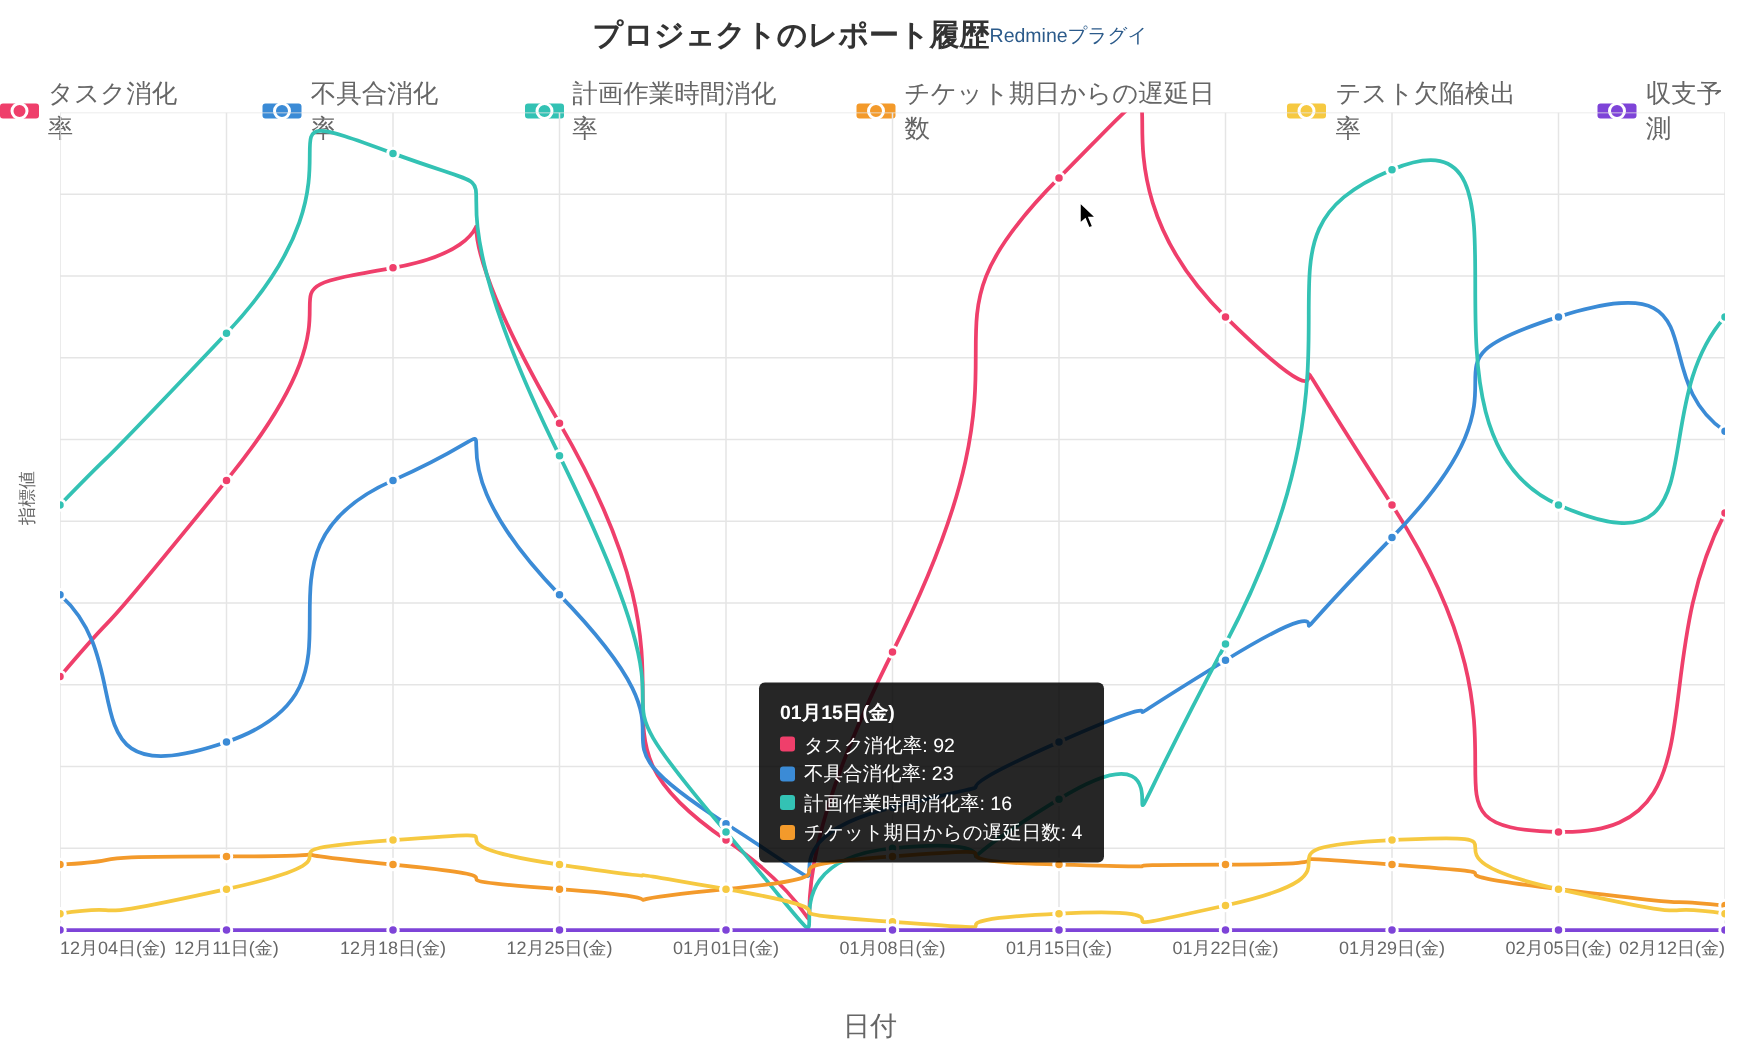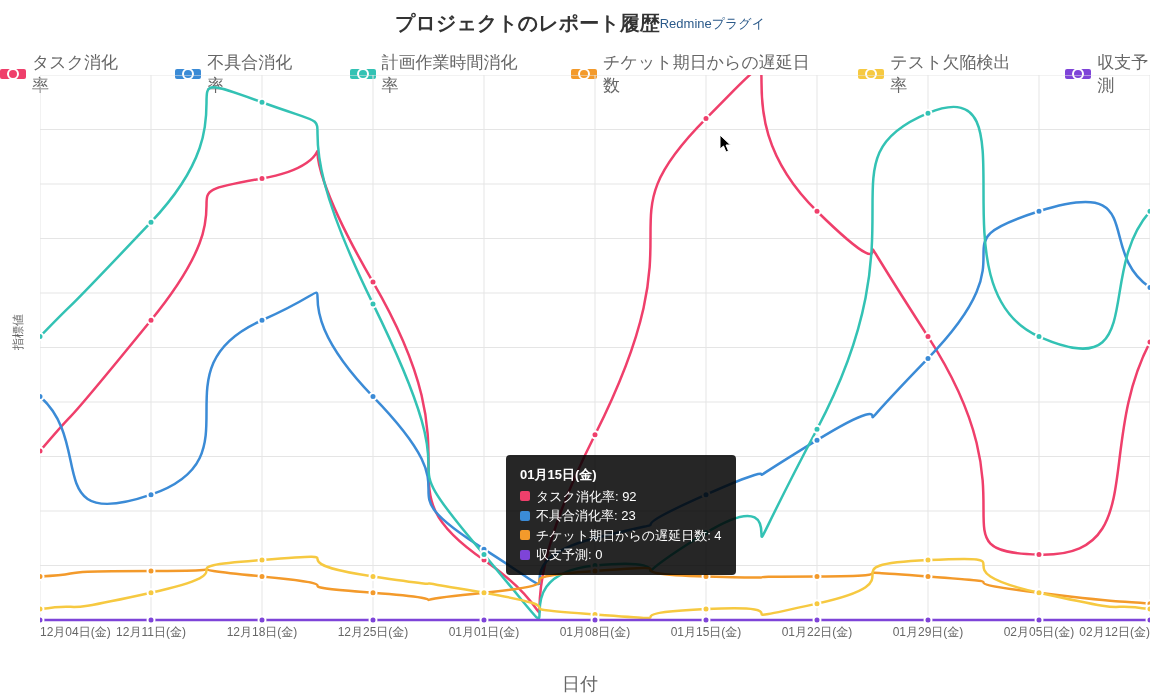--- a/index.html
+++ b/index.html
@@ -201,26 +201,26 @@
   <div id="tt-body">
         <div class="tt-row">
           <span class="tt-sw" style="background: rgb(239, 63, 107);"></span>
           <span>タスク消化率: 92</span>
         </div>
         <div class="tt-row">
           <span class="tt-sw" style="background: rgb(59, 139, 214);"></span>
           <span>不具合消化率: 23</span>
         </div>
         <div class="tt-row">
+          <span class="tt-sw" style="background: rgb(51, 194, 180);"></span>
+          <span>計画作業時間消化率: 16</span>
+        </div>
+        <div class="tt-row">
           <span class="tt-sw" style="background: rgb(243, 154, 43);"></span>
           <span>チケット期日からの遅延日数: 4</span>
-        </div>
-        <div class="tt-row">
-          <span class="tt-sw" style="background: rgb(126, 68, 216);"></span>
-          <span>収支予測: 0</span>
         </div>
       </div>
 </div>
 
 <div class="cursor">
   <svg width="14" height="18">
         <path d="M0 0 L0 14 L3.5 11 L6 17 L8.5 16 L6 10 L10.5 10 Z" fill="#000" stroke="#fff" stroke-width="1"></path>
       </svg>
 </div>
 

